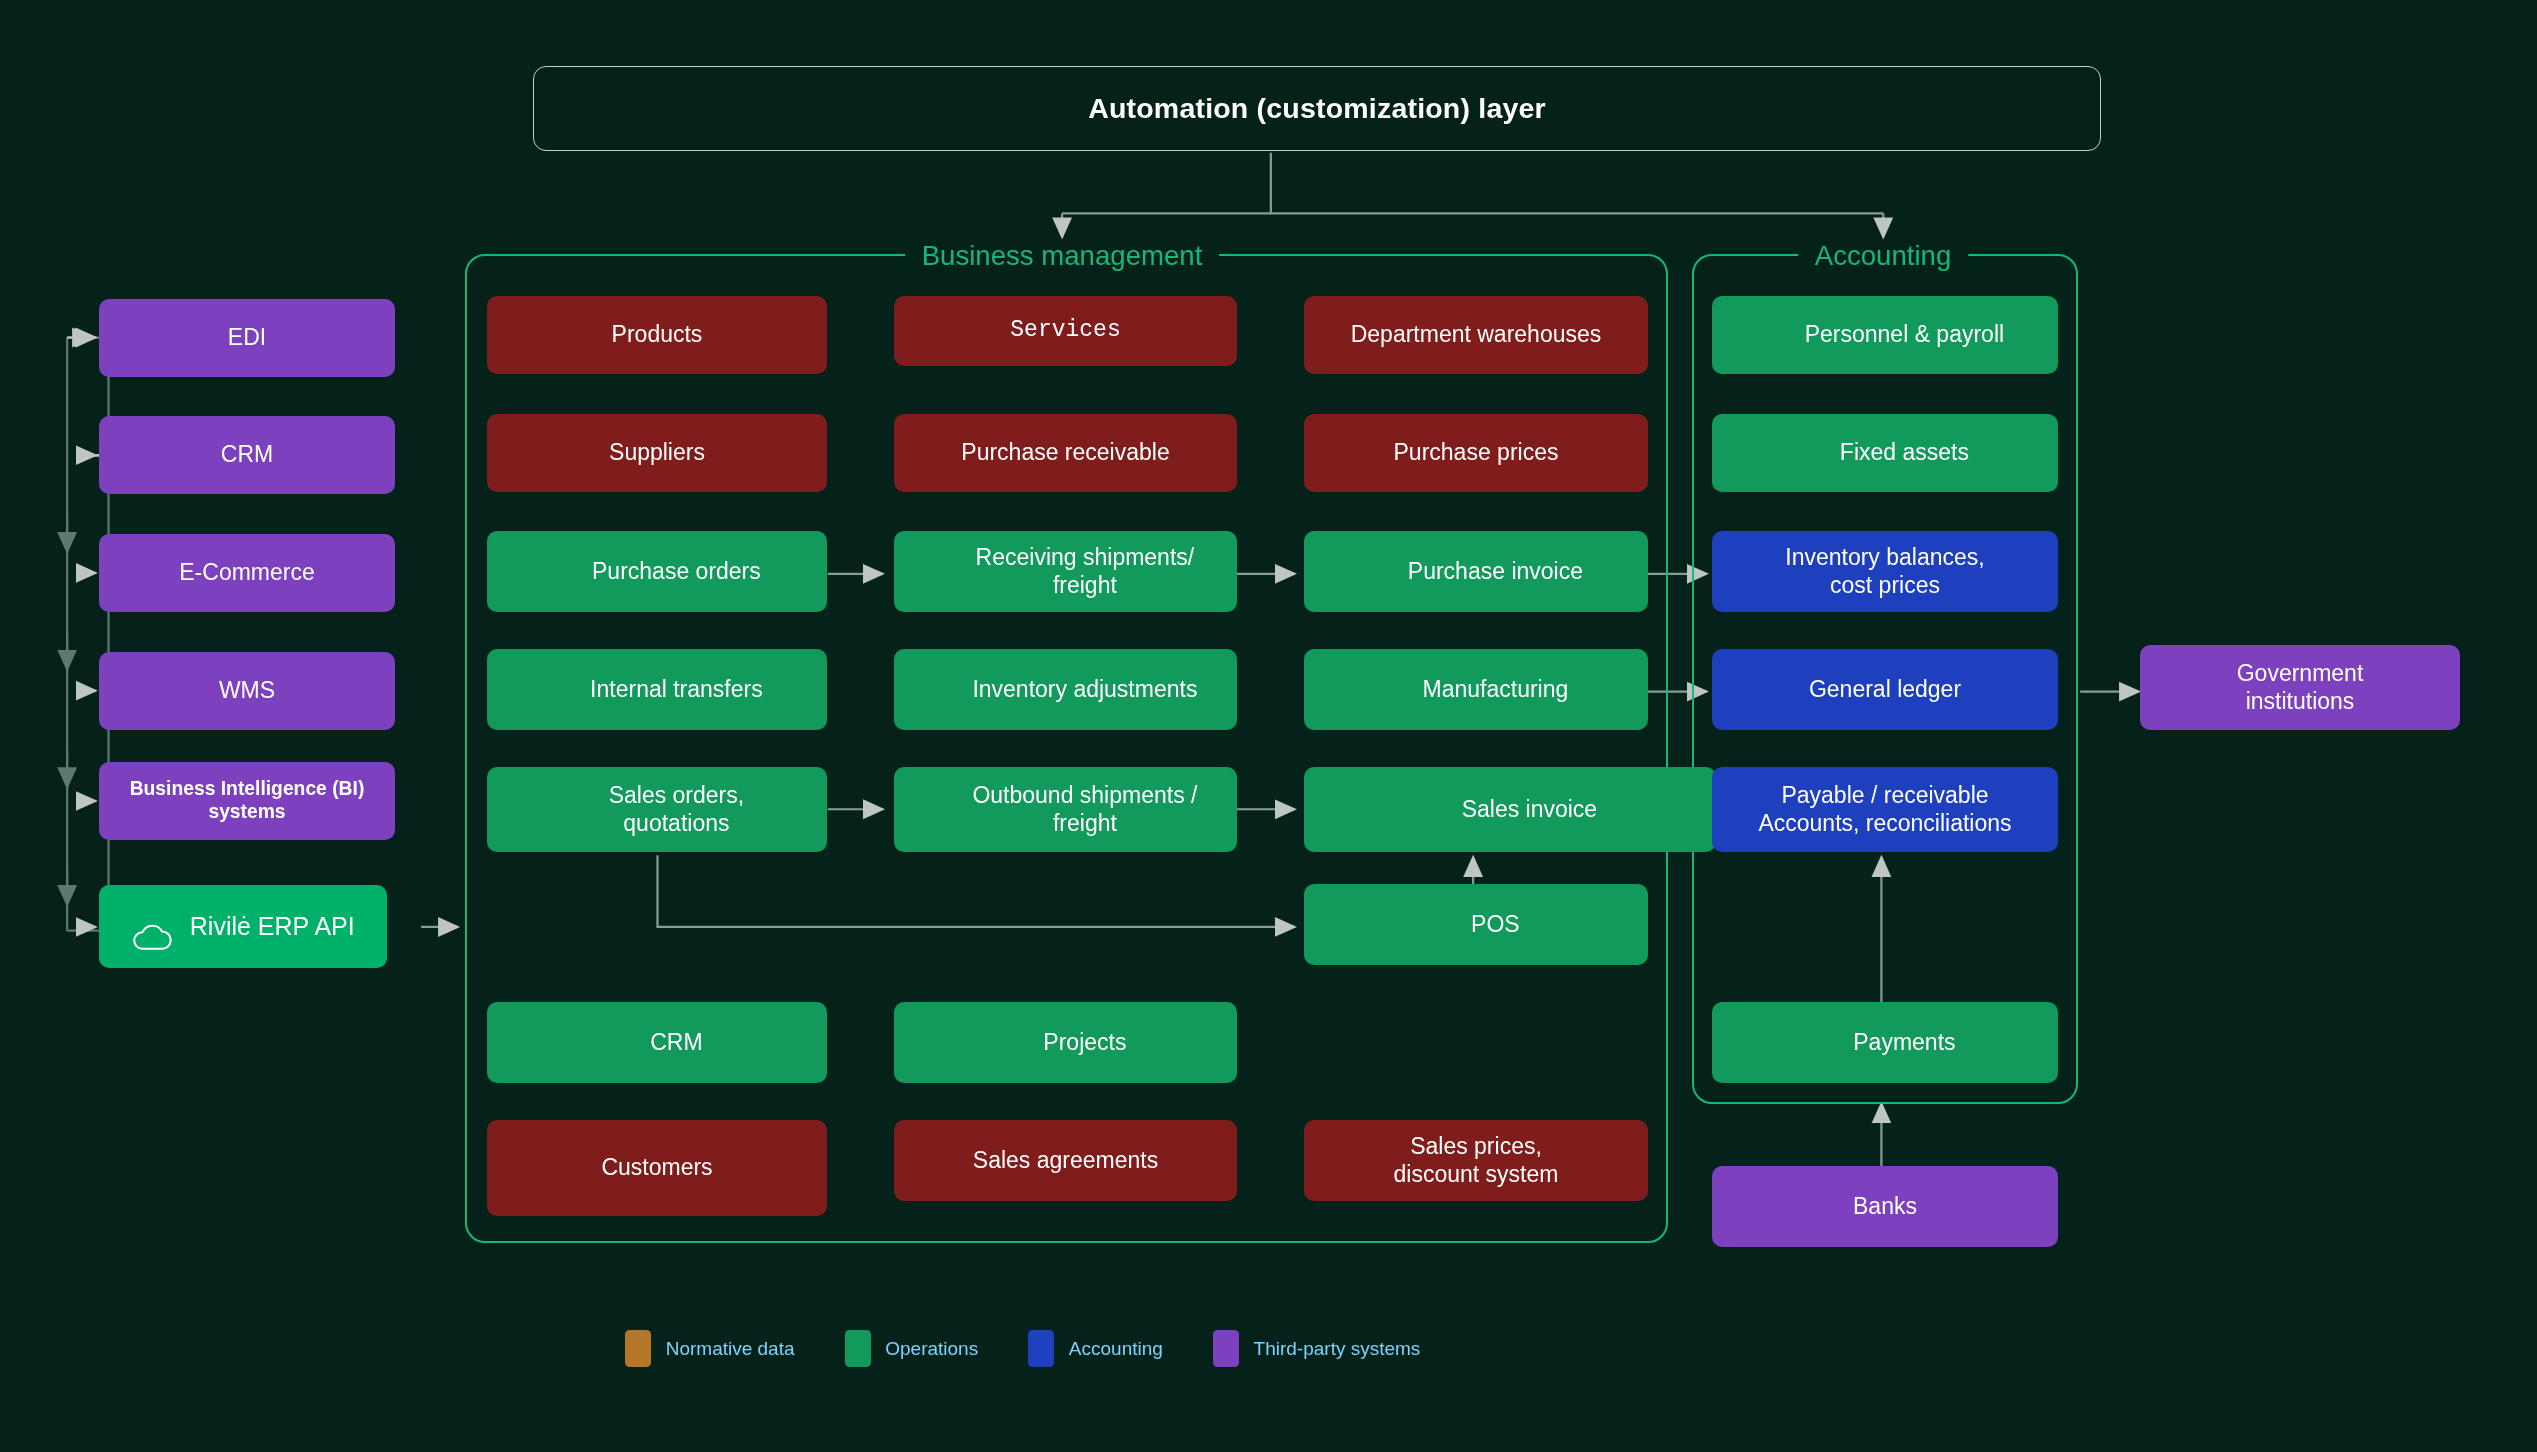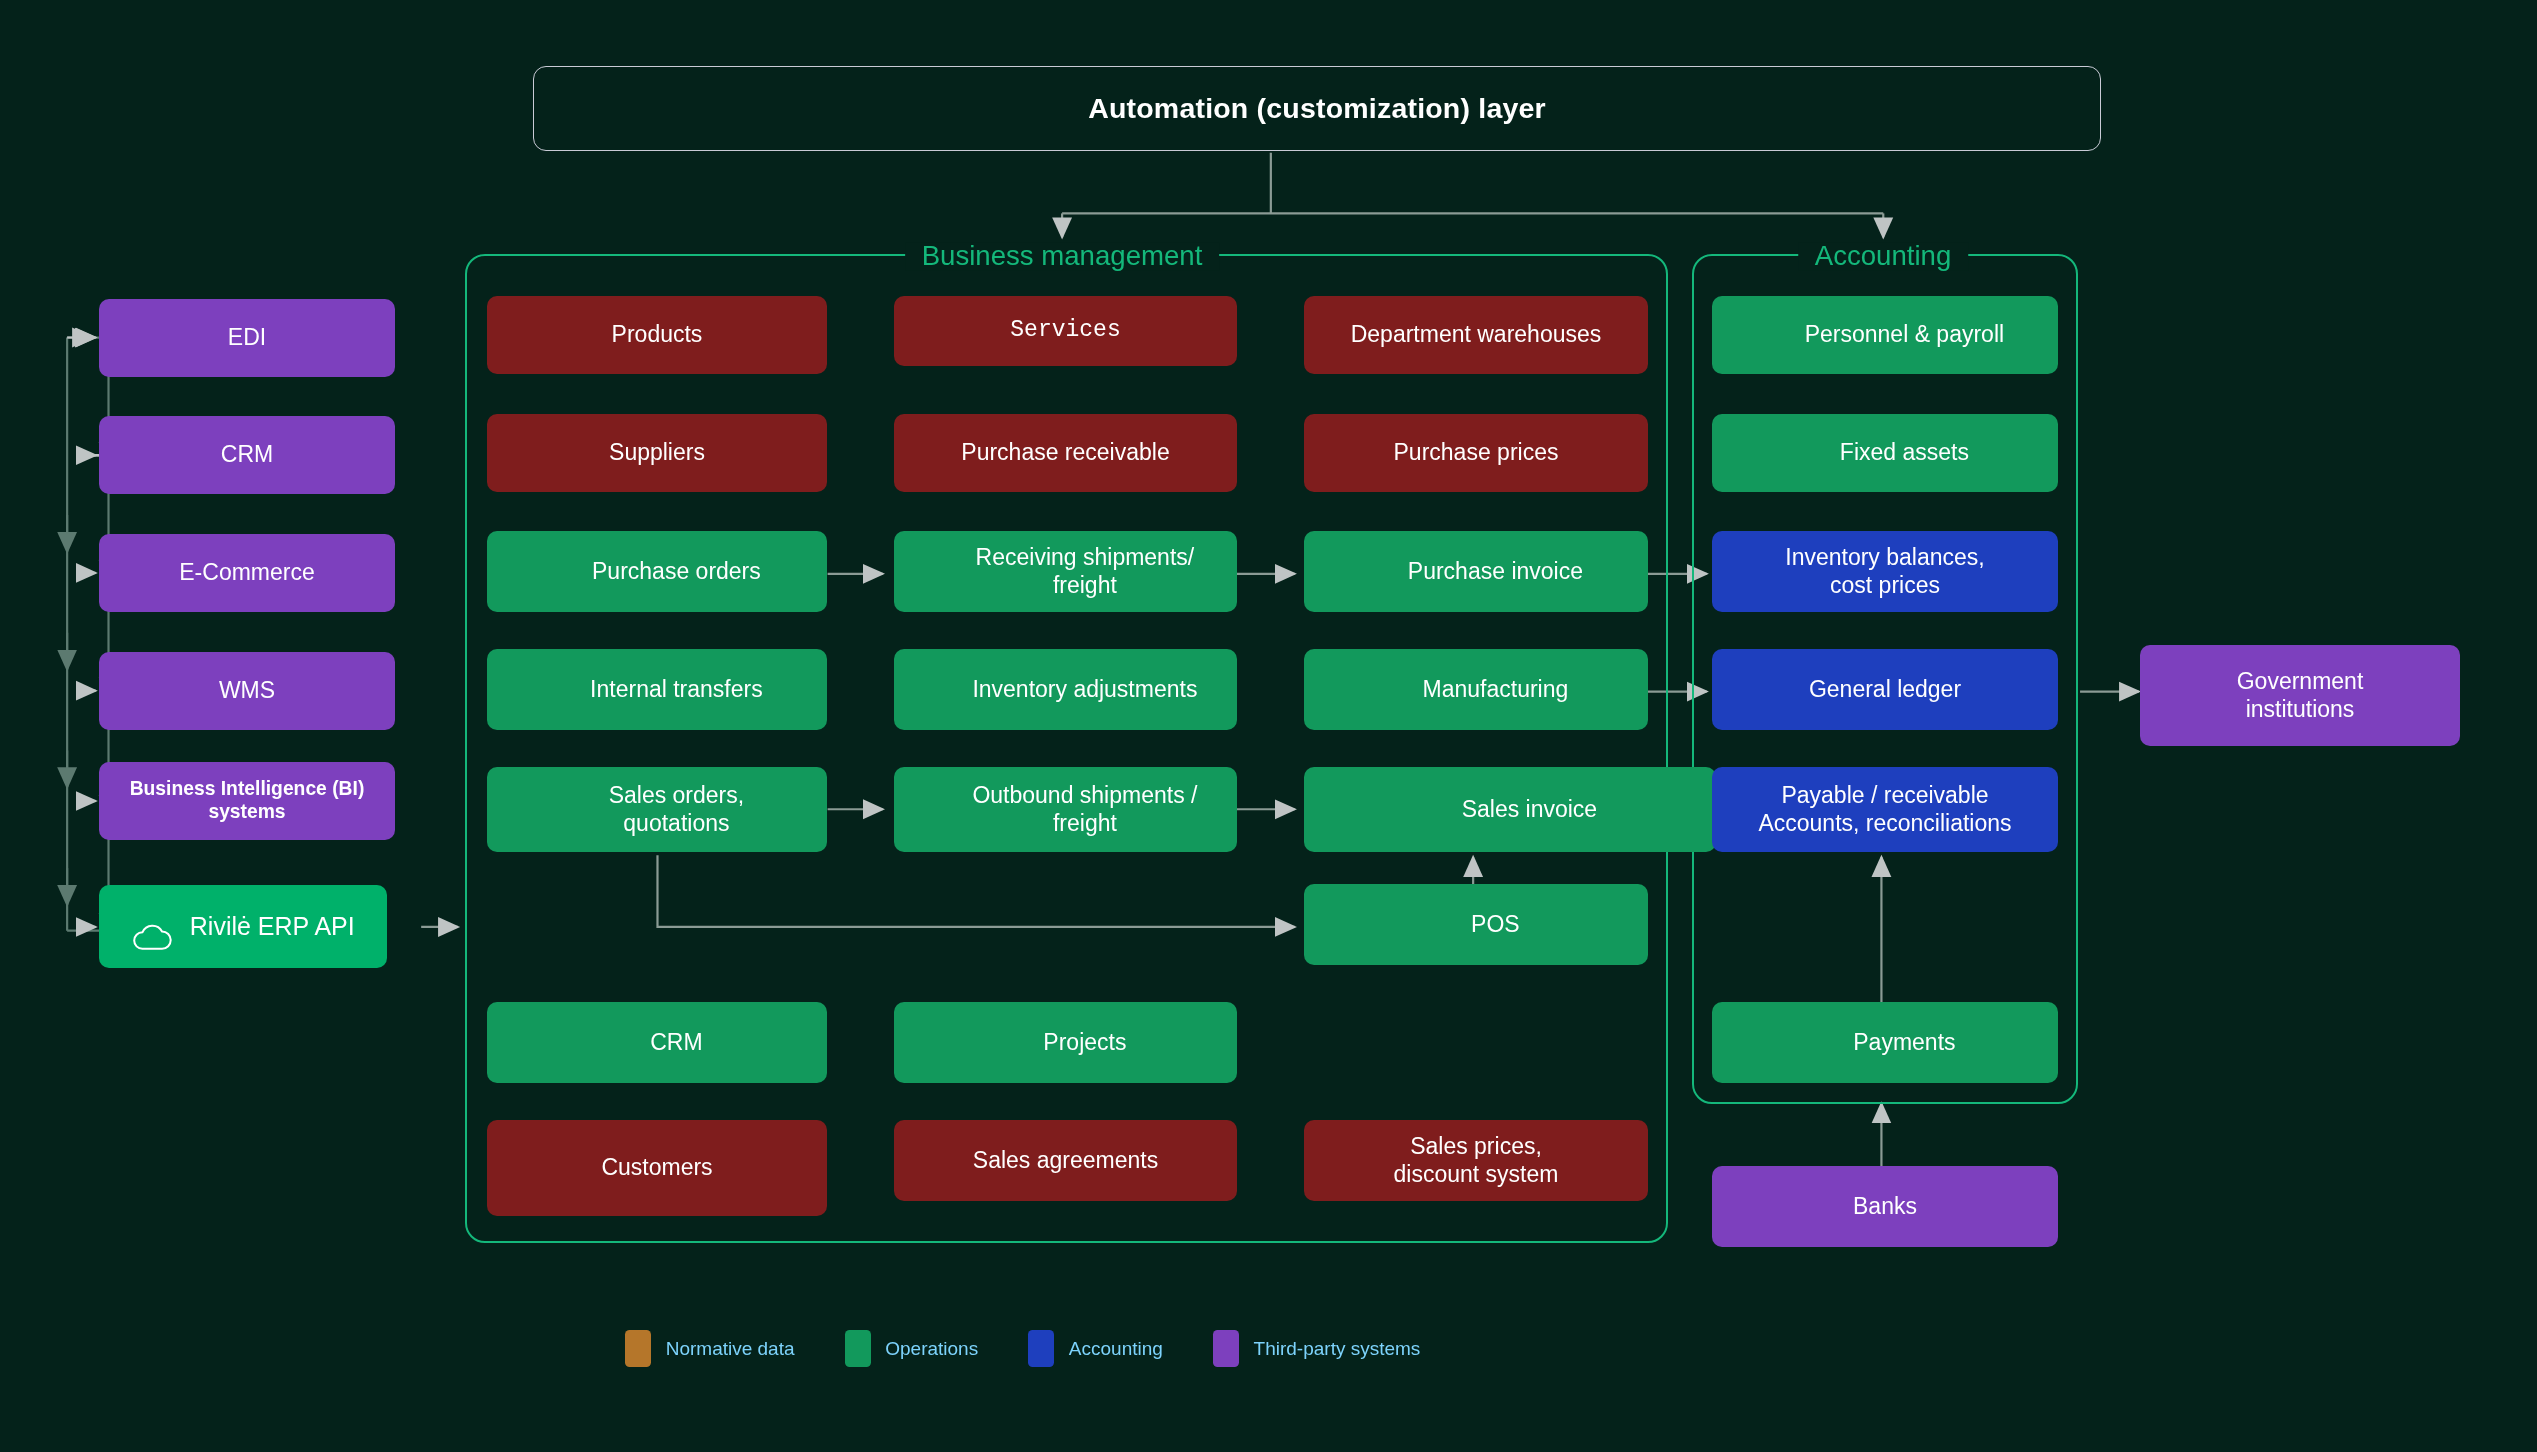--- a/index.html
+++ b/index.html
@@ -281,21 +281,21 @@
 
   <div class="node n-operations" style="left:1712px; top:296px; width:346px; height:78px;">Personnel &amp; payroll</div>
   <div class="node n-operations" style="left:1712px; top:414px; width:346px; height:78px;">Fixed assets</div>
   <div class="node n-accounting" style="left:1712px; top:531px; width:346px; height:81px;">Inventory balances,
 cost prices</div>
   <div class="node n-accounting" style="left:1712px; top:649px; width:346px; height:81px;">General ledger</div>
   <div class="node n-accounting" style="left:1712px; top:767px; width:346px; height:85px;">Payable / receivable
 Accounts, reconciliations</div>
   <div class="node n-operations" style="left:1712px; top:1002px; width:346px; height:81px;">Payments</div>
 
-  <div class="node n-third" style="left:2140px; top:645px; width:320px; height:101px;">Government
+  <div class="node n-third" style="left:2140px; top:645px; width:320px; height:85px;">Government
 institutions</div>
   <div class="node n-third" style="left:1712px; top:1166px; width:346px; height:81px;">Banks</div>
 
   <div id="legend">
     <div class="legend-item">
       <span class="legend-swatch" style="background:#B5762A;"></span>
       <span class="legend-label">Normative data</span>
     </div>
     <div class="legend-item">
       <span class="legend-swatch" style="background:#12995C;"></span>

